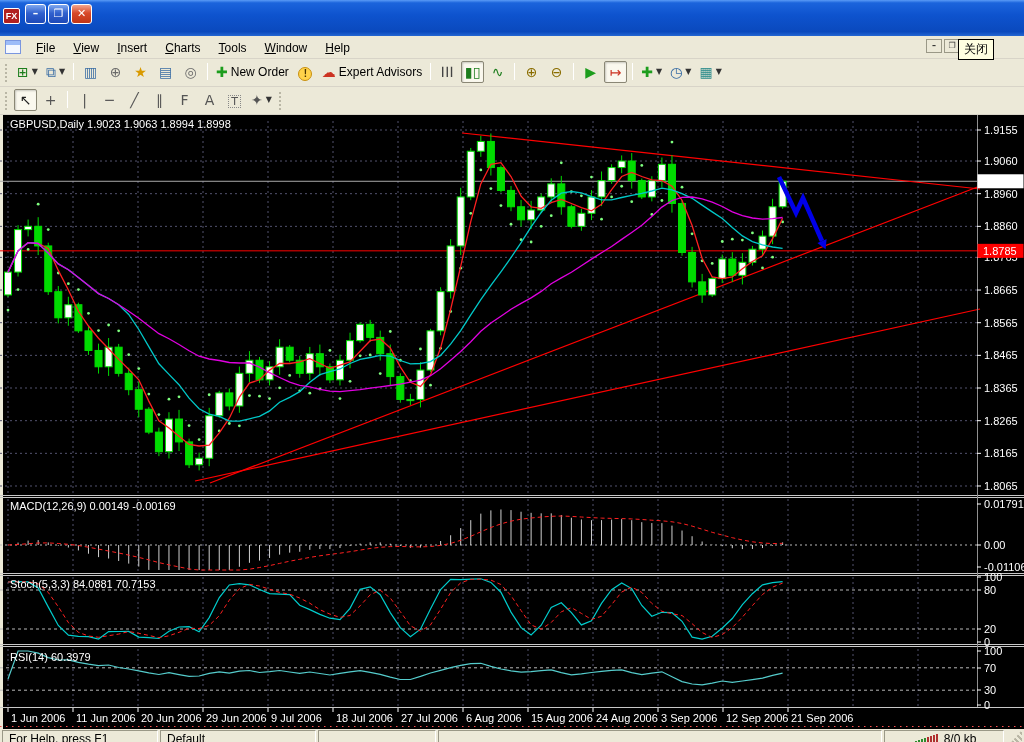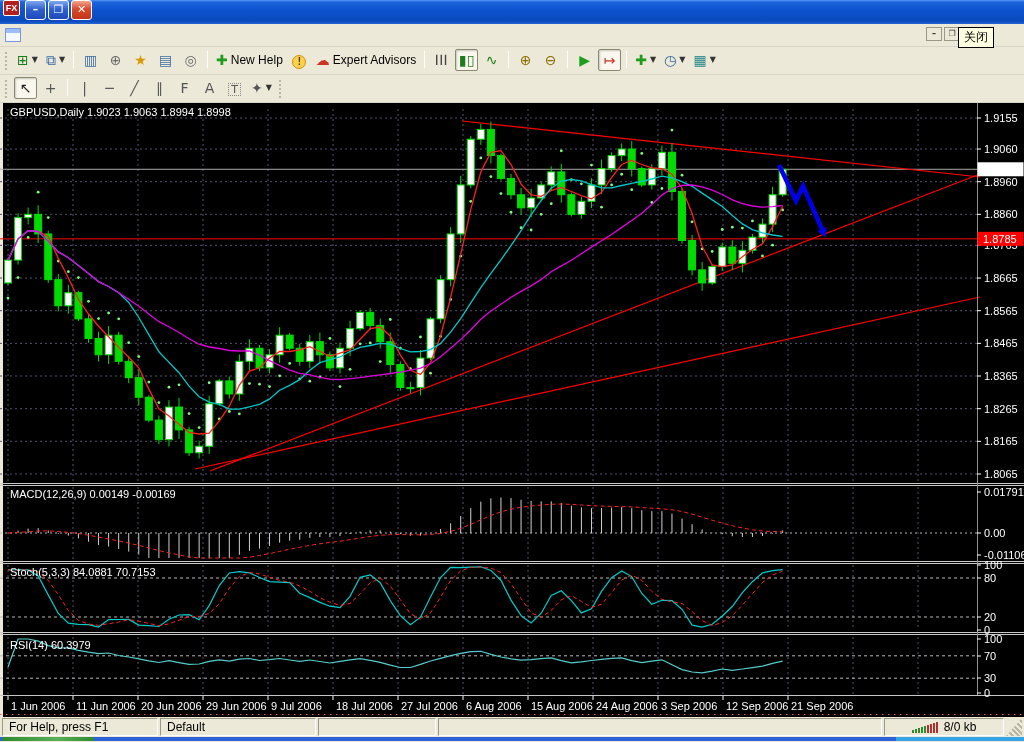--- a/index.html
+++ b/index.html
@@ -1,21 +1,21 @@
 <!DOCTYPE html>
 <html><head>
 <meta charset="utf-8">
 <style>
   * { box-sizing: border-box; margin: 0; padding: 0; }
   html,body { width:1024px; height:742px; overflow:hidden; background:#ECE9D8;
     font-family:"Liberation Sans", sans-serif; }
   .app { position:relative; width:1024px; height:742px; }
 
   
-  .titlebar { height:24px; display:flex; align-items:flex-start; padding:0 3px;
+  .titlebar { height:36px; display:flex; align-items:flex-end; padding:12px 3px;
     background:linear-gradient(180deg,#5A9BF6 0%,#1B64DC 8%,#0E53CE 42%,#0A49BD 88%,#2466D2 100%);
     color:#fff; }
   .app-icon { width:17px; height:16px; background:#B02020; border:1px solid #fff;
     border-radius:2px; color:#fff; font:bold 9px/14px "Liberation Sans",sans-serif;
     text-align:center; margin-right:5px; }
   .title-text { font:bold 13px "Liberation Sans",sans-serif; text-shadow:1px 1px 1px #0a2f73;
     white-space:nowrap; flex:1; }
   .winbtns { display:flex; gap:2px; }
   .wbtn { width:21px; height:20px; border:1px solid #fff; border-radius:3px;
     color:#fff; font:bold 11px/18px "DejaVu Sans",sans-serif; text-align:center;
@@ -90,20 +90,21 @@
     <div class="app-icon">FX</div>
     <div class="winbtns">
       <div class="wbtn">–</div>
       <div class="wbtn">❐</div>
       <div class="wbtn close">✕</div>
     </div>
   </div>
 
   <div class="menubar">
     <div class="chart-sys-icon"></div>
+    <span id="menu-items"><span class="menu-item"><u>F</u>ile</span><span class="menu-item"><u>V</u>iew</span><span class="menu-item"><u>I</u>nsert</span><span class="menu-item"><u>C</u>harts</span><span class="menu-item"><u>T</u>ools</span><span class="menu-item"><u>W</u>indow</span><span class="menu-item"><u>H</u>elp</span></span>
     <div class="child-ctrls">
       <div class="cbtn">–</div>
       <div class="cbtn">❐</div>
     </div>
     <div class="tooltip">关闭</div>
   </div>
 
   <div class="toolbar">
     <div class="gripper"></div>
     <span id="toolbar-main"><span class="tbtn">
@@ -117,21 +118,21 @@
         </span><span class="tbtn">
           <span class="glyph" style="color: rgb(107, 107, 107);">⊕</span>
         </span><span class="tbtn">
           <span class="glyph" style="color: rgb(217, 154, 0);">★</span>
         </span><span class="tbtn">
           <span class="glyph" style="color: rgb(59, 110, 165);">▤</span>
         </span><span class="tbtn">
           <span class="glyph" style="color: rgb(107, 107, 107);">◎</span>
         </span><span class="tsep"></span><span class="tbtn">
           <span class="glyph" style="color: rgb(29, 157, 29);">✚</span>
-          <span class="tlabel">New Help</span>
+          <span class="tlabel">New Order</span>
         </span><span class="tbtn">
           <span class="glyph circ" style="color: rgb(74, 53, 0); background: rgb(255, 210, 74);">!</span>
         </span><span class="tbtn">
           <span class="glyph" style="color: rgb(204, 51, 34);">☁</span>
           <span class="tlabel">Expert Advisors</span>
         </span><span class="tsep"></span><span class="tbtn">
           <span class="glyph rot" style="color: rgb(68, 68, 68);">☰</span>
         </span><span class="tbtn pressed">
           <span class="glyph" style="color: rgb(29, 125, 29);">▮▯</span>
         </span><span class="tbtn">

